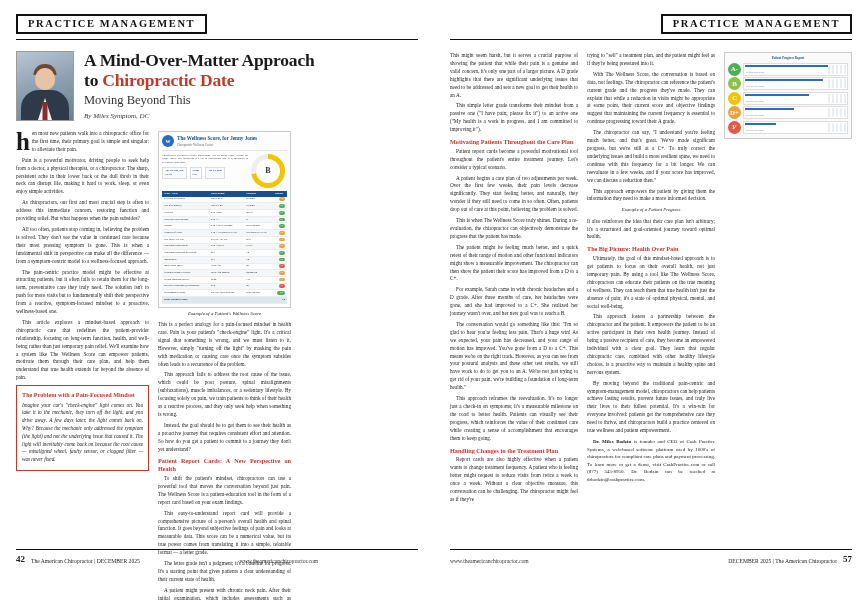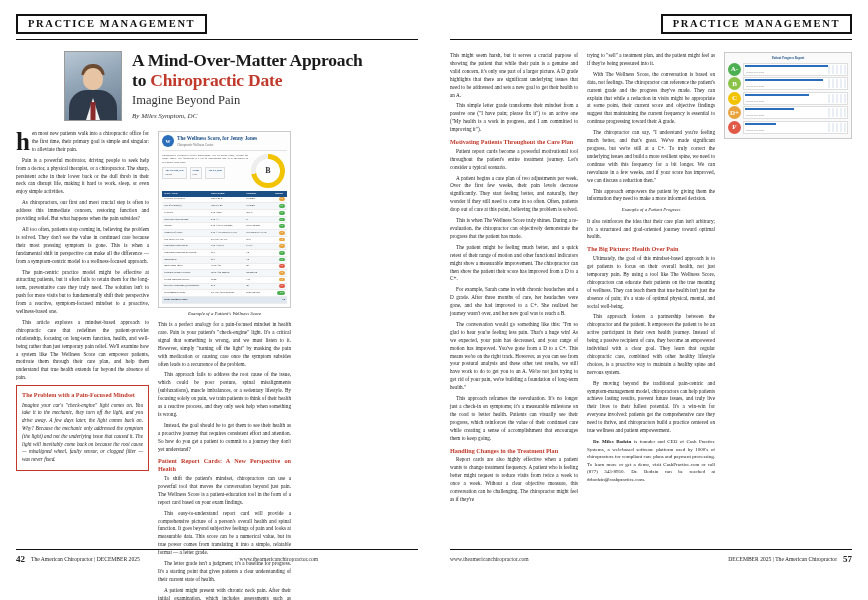--- a/index.html
+++ b/index.html
@@ -24,21 +24,21 @@
     font-weight:bold;
     font-size:10.5px;
     letter-spacing:1.6px;
     color:#111;
   }
   .runhead-row { display:flex; }
   .runhead-row.right { justify-content:flex-end; }
   .rule { border-top:1px solid #111; margin-top:5px; }
 
   
-  .head-area { display:flex; gap:10px; margin-top:11px;margin-left:48px; }
+  .head-area { display:flex; gap:10px; margin-top:11px; }
   .portrait {
     width:58px; height:70px; flex:0 0 58px;
     border:1px solid #9a9a9a;
     background:linear-gradient(160deg,#b9c7d4 0%, #8fa3b5 45%, #6c7f92 100%);
     position:relative; overflow:hidden;
   }
   .portrait .face {
     position:absolute; left:50%; top:16px; transform:translateX(-50%);
     width:20px; height:22px; border-radius:50% 50% 45% 45%;
     background:#e6c4a4;
@@ -136,21 +136,21 @@
   }
   .pf-card { flex:1; border:1px solid #ddd; background:#fff; height:13px; position:relative; overflow:hidden;}
   .pf-card .bar { position:absolute; left:1px; top:1px; height:2px; background:#2a6ebb; }
   .pf-card .bar2 { position:absolute; left:1px; top:4px; height:1.4px; background:#c8d6e5; }
   .pf-card .mini { position:absolute; right:1px; top:1px; bottom:1px; width:18px; background:
      repeating-linear-gradient(to right,#e9eef4 0 2px,#fff 2px 4px); }
   .pf-card .txt { position:absolute; left:2px; bottom:1px; font-size:2px; color:#777; }
 
   .footer {
     position:absolute; bottom:8px; left:16px; right:16px;
-    display:flex; align-items:center; font-size:6px; color:#222;
+    display:flex; align-items:flex-end; font-size:6px; color:#222;
   }
   .footer .pg { font-weight:bold; font-size:9px; }
   .footer .mid { flex:1; text-align:center; font-size:5.6px; color:#333; }
   .footer.right { justify-content:flex-end; }
   .footer-rule { position:absolute; bottom:22px; left:16px; right:16px; border-top:1px solid #111; }
 
   .bio { font-size:5px; line-height:1.5; text-indent:0; margin-top:3px; }
   .bio b { font-weight:bold; }
 </style>
 </head>
@@ -170,21 +170,21 @@
           <div class="shirt"></div>
           <div class="tie"></div>
         <div class="hair"></div>
           <div class="face"></div>
       </div>
       <div class="titlewrap">
         <h1 class="title">
           <span>A Mind-Over-Matter Approach</span><br>
           <span>to </span><span class="accent">Chiropractic Date</span>
         </h1>
-        <div class="subtitle">Imagine Beyond Pain</div>
+        <div class="subtitle">Moving Beyond This</div>
         <div class="byline">By Miles Symptom, DC</div>
       </div>
     </div>
 
     <div class="cols">
 
       <div class="col">
         <p class="dropcap noind">hen most new patients walk into a chiropractic office for the first time, their primary goal is simple and singular: to alleviate their pain.</p>
         <p>Pain is a powerful motivator, driving people to seek help from a doctor, a physical therapist, or a chiropractor. The sharp, persistent ache in their lower back or the dull throb in their neck can disrupt life, making it hard to work, sleep, or even enjoy simple activities.</p>
         <p>As chiropractors, our first and most crucial step is often to address this immediate concern, restoring function and providing relief. But what happens when the pain subsides?</p>

